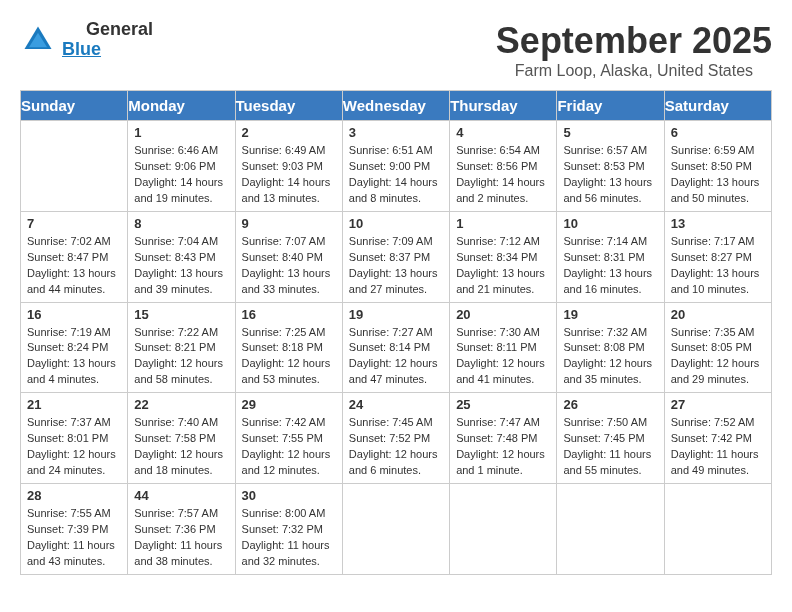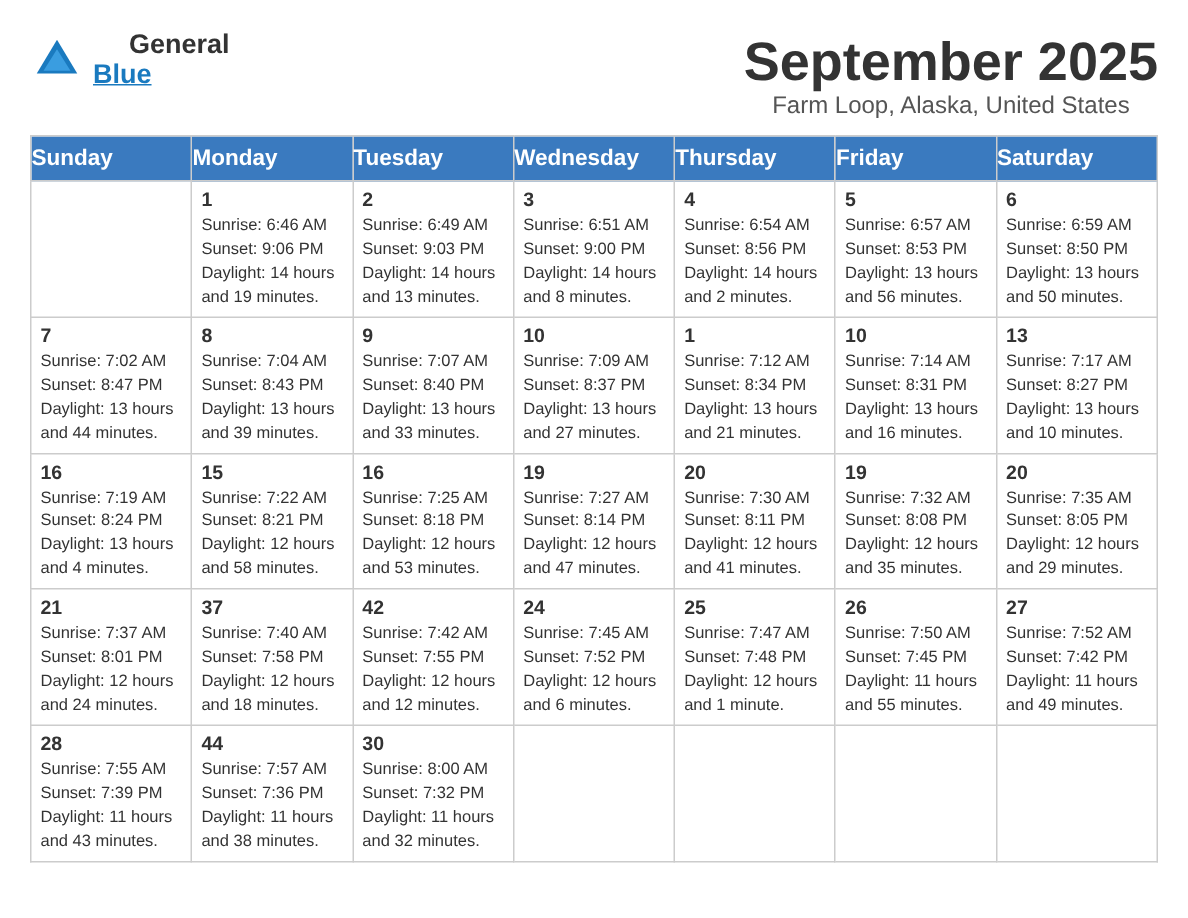--- a/index.html
+++ b/index.html
@@ -202,25 +202,25 @@
           <span class="day-number">20</span>
           <div class="day-info">Sunrise: 7:35 AM<br>Sunset: 8:05 PM<br>Daylight: 12 hours and 29 minutes.</div>
         </td>
       </tr>
       <tr>
         <td>
           <span class="day-number">21</span>
           <div class="day-info">Sunrise: 7:37 AM<br>Sunset: 8:01 PM<br>Daylight: 12 hours and 24 minutes.</div>
         </td>
         <td>
-          <span class="day-number">37</span>
+          <span class="day-number">22</span>
           <div class="day-info">Sunrise: 7:40 AM<br>Sunset: 7:58 PM<br>Daylight: 12 hours and 18 minutes.</div>
         </td>
         <td>
-          <span class="day-number">42</span>
+          <span class="day-number">29</span>
           <div class="day-info">Sunrise: 7:42 AM<br>Sunset: 7:55 PM<br>Daylight: 12 hours and 12 minutes.</div>
         </td>
         <td>
           <span class="day-number">24</span>
           <div class="day-info">Sunrise: 7:45 AM<br>Sunset: 7:52 PM<br>Daylight: 12 hours and 6 minutes.</div>
         </td>
         <td>
           <span class="day-number">25</span>
           <div class="day-info">Sunrise: 7:47 AM<br>Sunset: 7:48 PM<br>Daylight: 12 hours and 1 minute.</div>
         </td>

